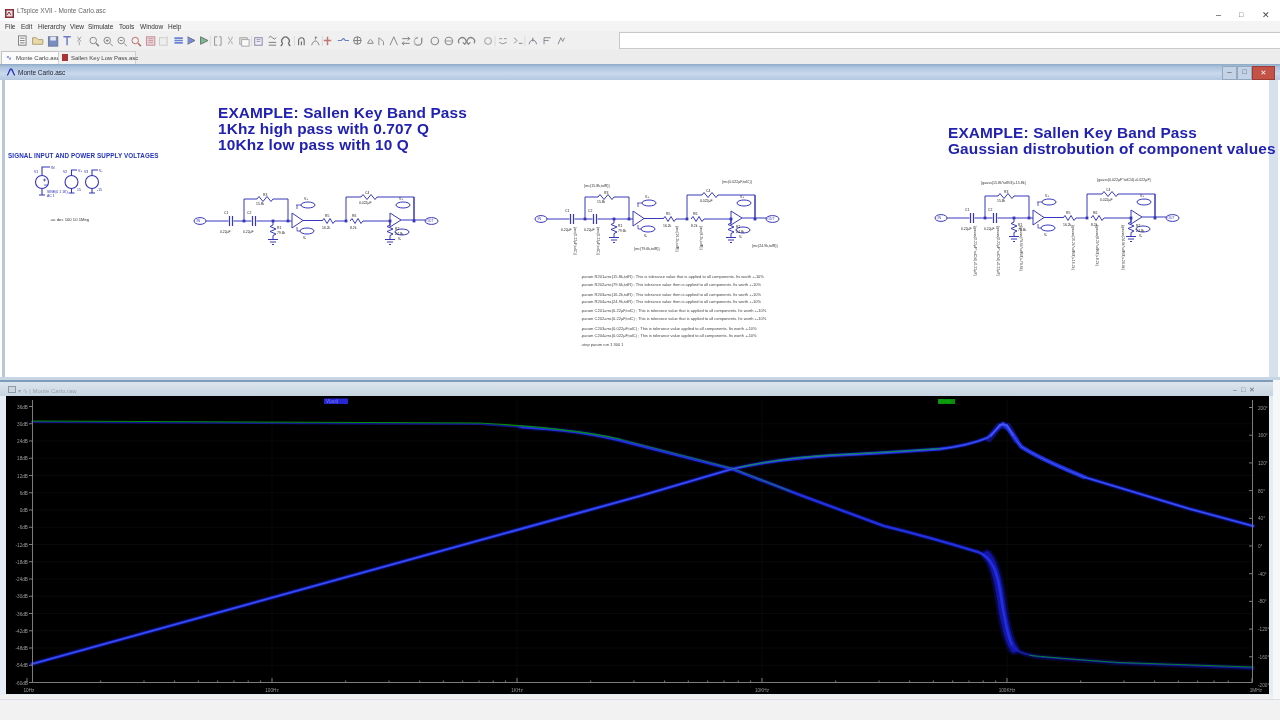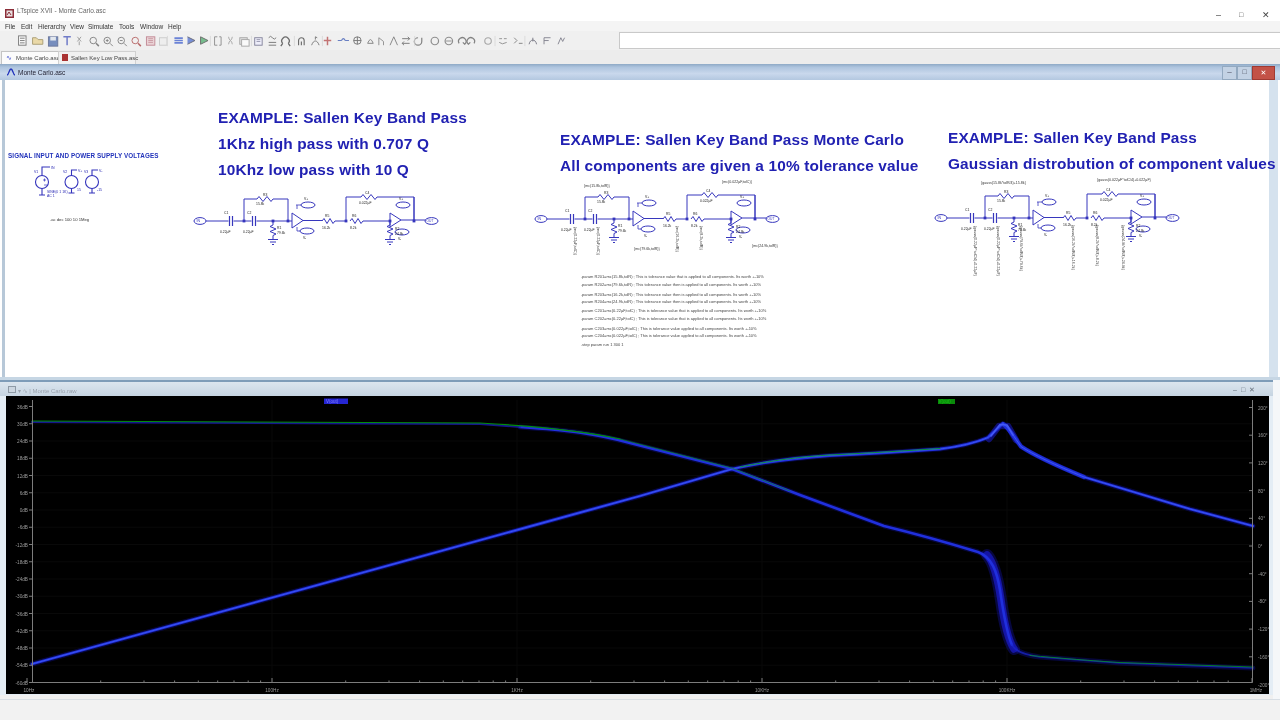--- a/index.html
+++ b/index.html
@@ -14,21 +14,21 @@
 #tabbar{left:0;top:50px;width:1280px;height:14px;background:#ececec;}
 .tab{position:absolute;top:51px;height:12px;font-size:6px;color:#444;white-space:nowrap;}
 #tab1{left:1px;width:58px;background:#fbfbfb;border:1px solid #c4c4c4;border-bottom:none;}
 #tab2{left:58px;width:76px;background:#f1f1f1;border:1px solid #d0d0d0;border-bottom:none;}
 #childbar{left:0;top:64px;width:1280px;height:16px;background:linear-gradient(#8ea9c6,#aec4de 20%,#c9d8ec 60%,#b3c8e0);}
 #childtitle{left:18px;top:69px;font-size:6.5px;color:#223;}
 #schem{left:0;top:80px;width:1280px;height:297px;background:#ffffff;}
 #schemL{left:2px;top:80px;width:3px;height:299px;background:#b7c8d8;}
 #schemR{left:1269px;top:80px;width:9px;height:299px;background:#d5e2ee;}
 #schemB{left:0;top:377px;width:1280px;height:3px;background:#c6d6e4;}
-.ex{position:absolute;font-weight:bold;color:#2121b2;font-size:15.4px;line-height:26px;letter-spacing:0.15px;}
+.ex{position:absolute;font-weight:bold;color:#2121b2;font-size:15.4px;line-height:16px;letter-spacing:0.15px;}
 #wavegap{left:0;top:380px;width:1280px;height:2px;background:#7e9cb8;}
 #wavebar{left:0;top:382px;width:1280px;height:14px;background:linear-gradient(#dbe5ee,#c6d4e1);}
 #wavetitle{left:18px;top:387px;font-size:6px;color:#99a2ad;}
 #plotwrap{left:0;top:396px;width:1280px;height:299px;background:#e4edf5;}
 #plotblack{left:6px;top:396px;width:1263px;height:298px;background:#000;}
 #statusbar{left:0;top:699px;width:1280px;height:21px;background:#f2f2f2;border-top:1px solid #d8dee4;}
 </style></head>
 <body>
 <div id="app">
   <div class="abs" id="titlebar"></div>
@@ -124,21 +124,20 @@
     </svg>
   <div class="abs" id="childtitle">Monte Carlo.asc</div>
   <div class="abs" style="left:1222px;top:66px;width:13px;height:12px;background:#c3d2e4;border:1px solid #93a9c0;color:#445;font-size:8px;text-align:center;line-height:10px;">–</div>
   <div class="abs" style="left:1237px;top:66px;width:13px;height:12px;background:#c3d2e4;border:1px solid #93a9c0;color:#445;font-size:7px;text-align:center;line-height:10px;">□</div>
   <div class="abs" style="left:1252px;top:66px;width:21px;height:12px;background:#c35247;border:1px solid #a03a32;color:#fff;font-size:7px;text-align:center;line-height:11px;">✕</div>
   <div class="abs" id="schem"></div>
   <div class="abs" id="schemL"></div>
   <div class="abs" id="schemR"></div>
   <div class="abs" id="schemB"></div>
   <div class="abs ex" style="left:218px;top:105px;">EXAMPLE: Sallen Key Band Pass<br>1Khz high pass with 0.707 Q<br>10Khz low pass with 10 Q</div>
-  <div class="abs ex" style="left:560px;top:127px;">EXAMPLE: Sallen Key Band Pass Monte Carlo<br>All components are given a 10% tolerance value</div>
   <div class="abs ex" style="left:948px;top:125px;">EXAMPLE: Sallen Key Band Pass<br>Gaussian distrobution of component values</div>
   <div class="abs" style="left:8px;top:152px;font-size:6.3px;font-weight:bold;color:#2233bb;letter-spacing:0.1px;">SIGNAL INPUT AND POWER SUPPLY VOLTAGES</div>
   <svg class="abs" id="schemsvg" style="left:0;top:80px" width="1280" height="297" viewBox="0 80 1280 297" font-family="Liberation Sans,sans-serif">
   <defs>
     <g id="ckt" stroke="#3737bd" stroke-width="1" fill="none">
       <ellipse cx="0" cy="0" rx="6" ry="3.4"></ellipse>
       <path d="M6,0 H28.5 M33.5,0 H51.5 M56.5,0 H92"></path>
       <path d="M29.5,-5 V5 M32.5,-5 V5 M52.5,-5 V5 M55.5,-5 V5" stroke-width="1.2"></path>
       <path d="M73,0 V4 L70,5.5 L76,8 L70,10.5 L76,13 L73,14.5 V18"></path>
       <path d="M68,18.5 H78 M70,21 H76 M72,23.5 H74"></path>

